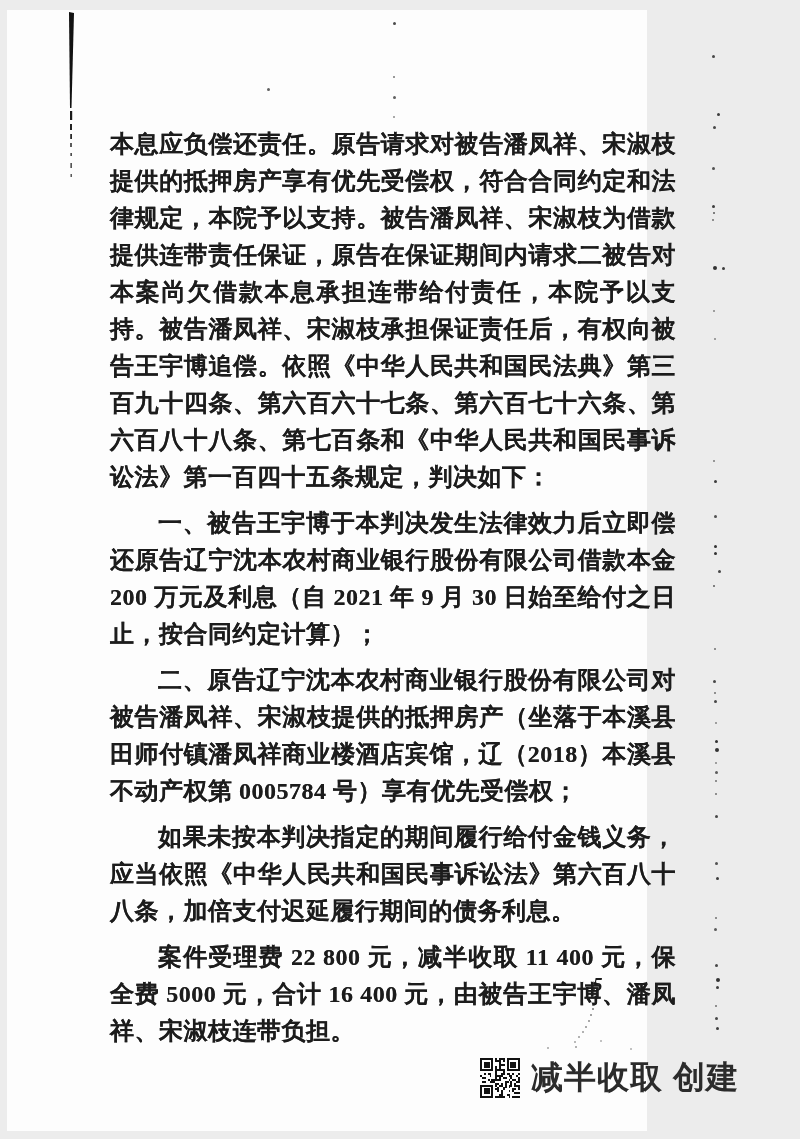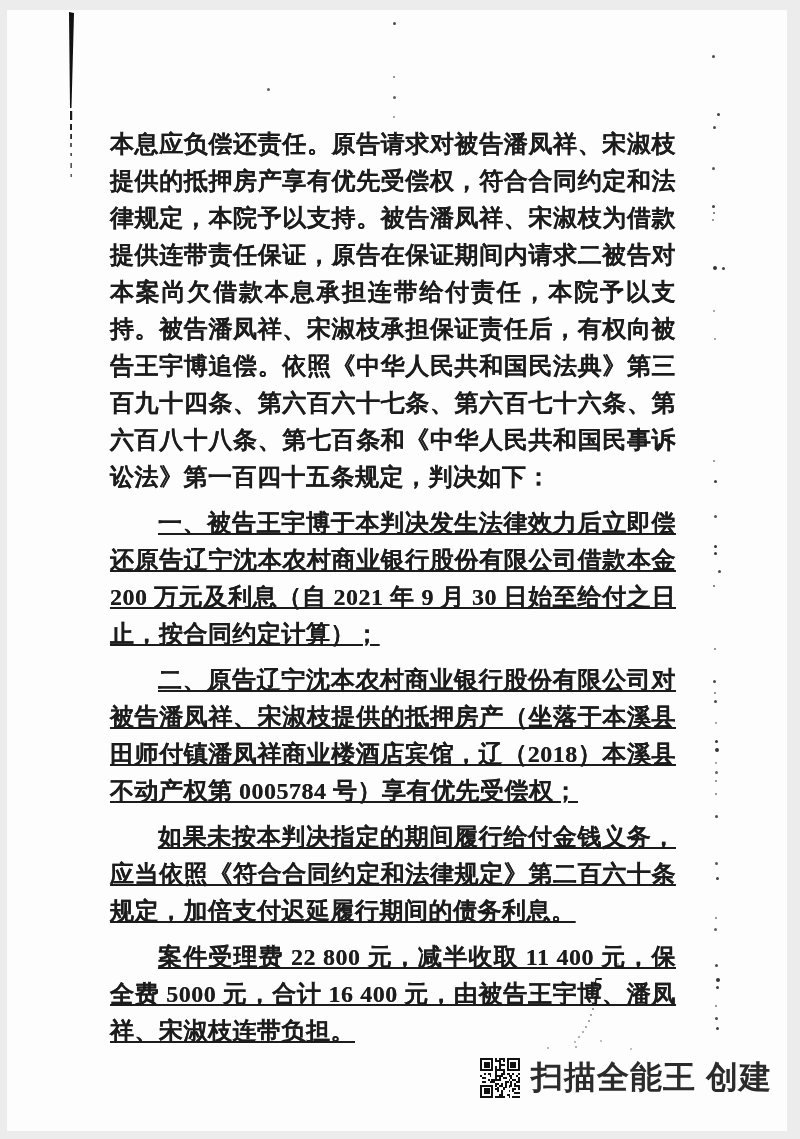--- a/index.html
+++ b/index.html
@@ -6,37 +6,37 @@
   body {
     width: 800px; height: 1139px;
     background: #ececec;
     font-family: "Liberation Serif", "DejaVu Serif", serif;
     position: relative;
     overflow: hidden;
   }
   .paper {
     position: absolute;
     left: 7px; top: 10px;
-    width: 780px; height: 1121px;
+    width: 640px; height: 1121px;
     background: #fdfdfd;
   }
   .textblock {
     position: absolute;
     left: 103px; top: 116px;
     width: 566px;
     color: #1c1c1c;
     font-size: 24px;
     line-height: 37px;
     text-align: justify;
     font-weight: 600;
     letter-spacing: 0.5px;
     text-shadow: 0 0 0.6px rgba(20,20,20,0.8);
   }
   .textblock p { margin: 0 0 9px 0; }
-  .textblock p.indent { text-indent: 2em; text-decoration: underline; }
+  .textblock p.indent { text-indent: 2em; }
   .page-number {
     position: absolute;
     left: 586px; top: 964px;
     font-size: 19px;
     font-weight: 700;
     font-style: italic;
     color: #1a1a1a;
   }
   .watermark {
     position: absolute;
@@ -81,21 +81,21 @@
     <rect x="8.2" y="131" width="1.6" height="4" fill="#333"></rect>
     <rect x="8.4" y="141" width="1.5" height="3" fill="#3a3a3a"></rect>
     <rect x="8.4" y="151" width="1.5" height="5" fill="#444"></rect>
     <rect x="8.5" y="162" width="1.4" height="3" fill="#4a4a4a"></rect>
   </svg>
 
   <div class="textblock">
     <p>本息应负偿还责任。原告请求对被告潘凤祥、宋淑枝提供的抵押房产享有优先受偿权，符合合同约定和法律规定，本院予以支持。被告潘凤祥、宋淑枝为借款提供连带责任保证，原告在保证期间内请求二被告对本案尚欠借款本息承担连带给付责任，本院予以支持。被告潘凤祥、宋淑枝承担保证责任后，有权向被告王宇博追偿。依照《中华人民共和国民法典》第三百九十四条、第六百六十七条、第六百七十六条、第六百八十八条、第七百条和《中华人民共和国民事诉讼法》第一百四十五条规定，判决如下：</p>
     <p class="indent">一、被告王宇博于本判决发生法律效力后立即偿还原告辽宁沈本农村商业银行股份有限公司借款本金 200 万元及利息（自 2021 年 9 月 30 日始至给付之日止，按合同约定计算）；</p>
     <p class="indent">二、原告辽宁沈本农村商业银行股份有限公司对被告潘凤祥、宋淑枝提供的抵押房产（坐落于本溪县田师付镇潘凤祥商业楼酒店宾馆，辽（2018）本溪县不动产权第 0005784 号）享有优先受偿权；</p>
-    <p class="indent">如果未按本判决指定的期间履行给付金钱义务，应当依照《符合合同约定和法律规定》第二百六十条规定，加倍支付迟延履行期间的债务利息。</p>
+    <p class="indent">如果未按本判决指定的期间履行给付金钱义务，应当依照《中华人民共和国民事诉讼法》第六百八十八条，加倍支付迟延履行期间的债务利息。</p>
     <p class="indent">案件受理费 22 800 元，减半收取 11 400 元，保全费 5000 元，合计 16 400 元，由被告王宇博、潘凤祥、宋淑枝连带负担。</p>
   </div>
 
   <div class="page-number">5</div>
 
   <div class="watermark">
     <svg class="qr" id="qr-svg" viewBox="0 0 21 21" shape-rendering="crispEdges">
         <rect x="8" y="0" width="1" height="1" fill="#111"></rect>
         <rect x="10" y="0" width="1" height="1" fill="#111"></rect>
         <rect x="11" y="0" width="1" height="1" fill="#111"></rect>
@@ -217,21 +217,21 @@
         <rect x="0" y="0" width="7" height="7" fill="#111"></rect>
         <rect x="1" y="1" width="5" height="5" fill="#fdfdfd"></rect>
         <rect x="2" y="2" width="3" height="3" fill="#111"></rect>
         <rect x="14" y="0" width="7" height="7" fill="#111"></rect>
         <rect x="15" y="1" width="5" height="5" fill="#fdfdfd"></rect>
         <rect x="16" y="2" width="3" height="3" fill="#111"></rect>
         <rect x="0" y="14" width="7" height="7" fill="#111"></rect>
         <rect x="1" y="15" width="5" height="5" fill="#fdfdfd"></rect>
         <rect x="2" y="16" width="3" height="3" fill="#111"></rect>
       </svg>
-    <span class="wm-label">扫描全能王 创建</span>
+    <span class="wm-label">减半收取 创建</span>
   </div>
 
 </div>
 
 <div class="speck" style="left: 712px; top: 55px; width: 3px; height: 3px; opacity: 0.8;"></div>
 <div class="speck" style="left: 717px; top: 113px; width: 3px; height: 3px; opacity: 0.85;"></div>
 <div class="speck" style="left: 713px; top: 126px; width: 3px; height: 3px; opacity: 0.8;"></div>
 <div class="speck" style="left: 712px; top: 167px; width: 3px; height: 3px; opacity: 0.75;"></div>
 <div class="speck" style="left: 712px; top: 205px; width: 3px; height: 3px; opacity: 0.85;"></div>
 <div class="speck" style="left: 713px; top: 212px; width: 2px; height: 2px; opacity: 0.7;"></div>

